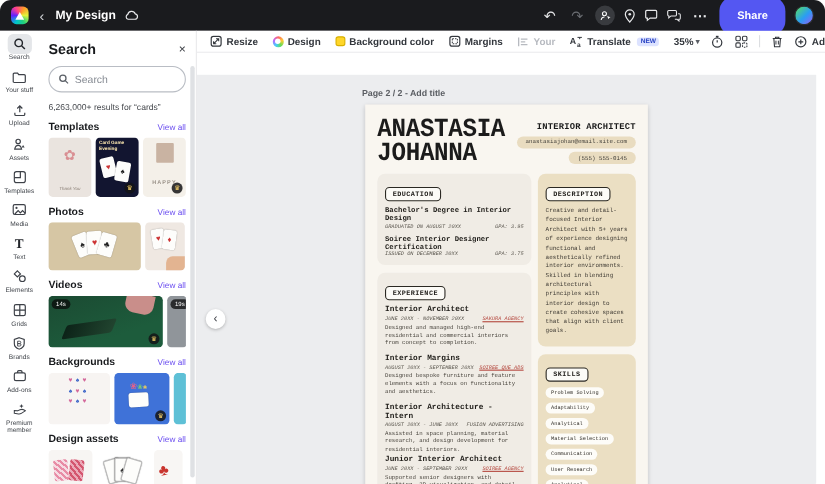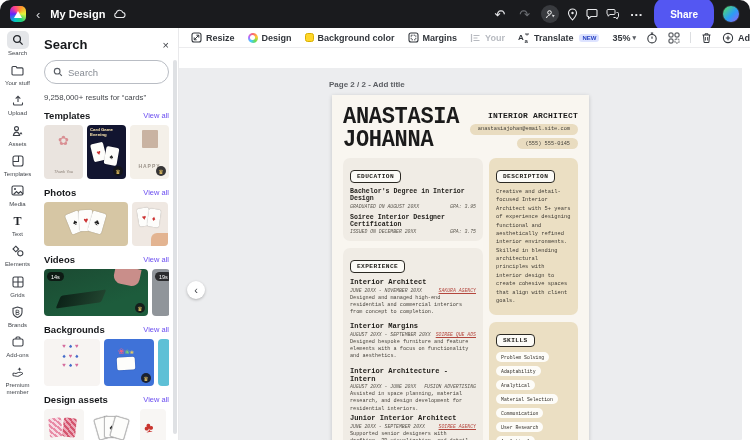--- a/index.html
+++ b/index.html
@@ -257,21 +257,21 @@
         <span class="panel-title">Search</span>
         <span class="panel-close">×</span>
       </div>
       <div class="search-box">
         <svg width="10" height="10" viewBox="0 0 12 12">
             <circle cx="5" cy="5" r="3.4" fill="none" stroke="#5a5f66" stroke-width="1.4"></circle>
             <path d="M7.6 7.6l3 3" stroke="#5a5f66" stroke-width="1.4"></path>
           </svg>
         <input type="text" placeholder="Search" style="">
       </div>
-      <div class="results-line">9,258,000+ results for “cards”</div>
+      <div class="results-line">6,263,000+ results for “cards”</div>
 
       <div class="sec-head">
         <span class="sec-label">Templates</span>
         <span class="view-all">View all</span>
       </div>
       <div class="thumb-row" style="height:54px;">
         <div class="thumb" style="width:39px;background:#eae4df;">
           <div style="position:absolute;top:8px;left:0;right:0;text-align:center;font-size:13px;color:#d98f93;">✿</div>
           <div style="position:absolute;bottom:5px;left:0;right:0;text-align:center;font-size:4px;font-style:italic;color:#8a7f76;">Thank You</div>
         </div>

